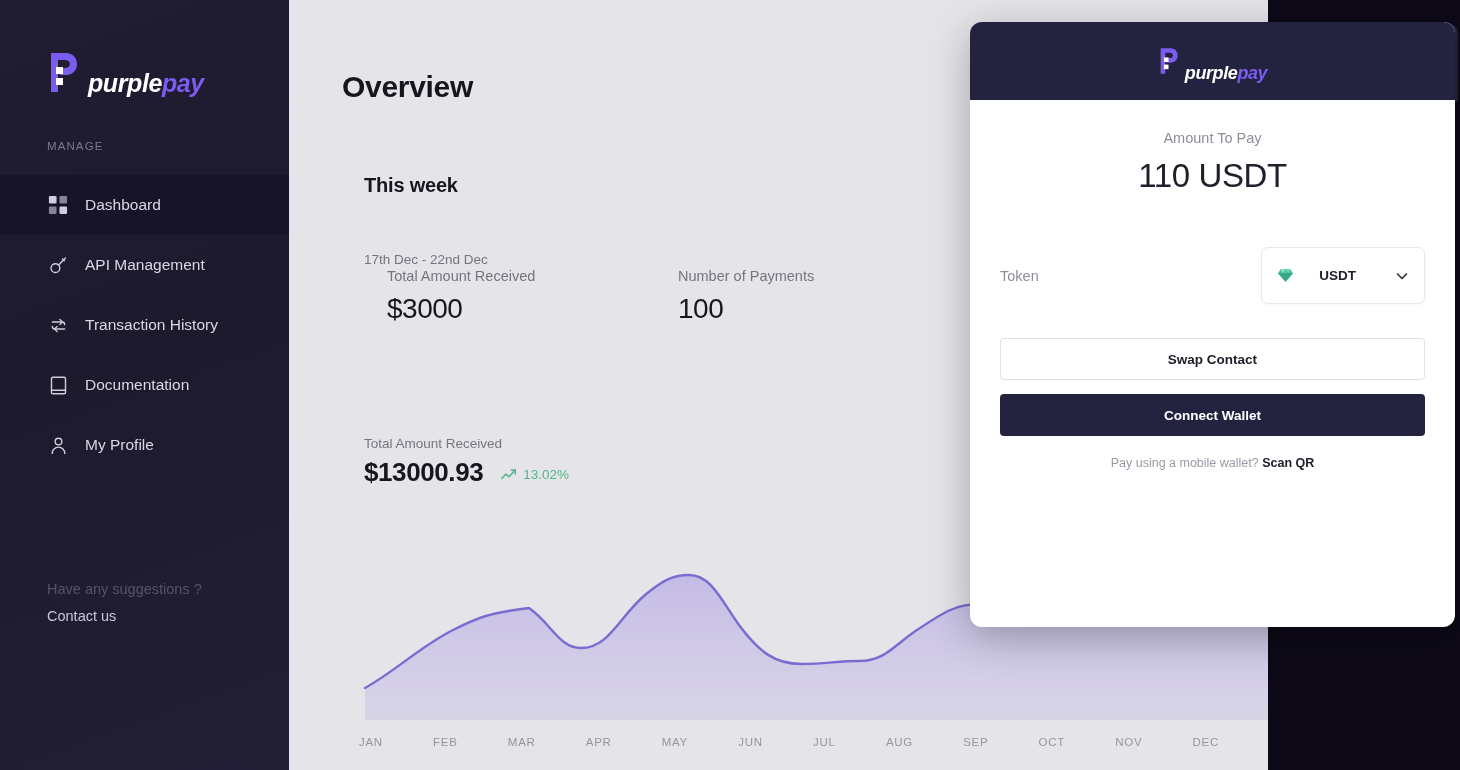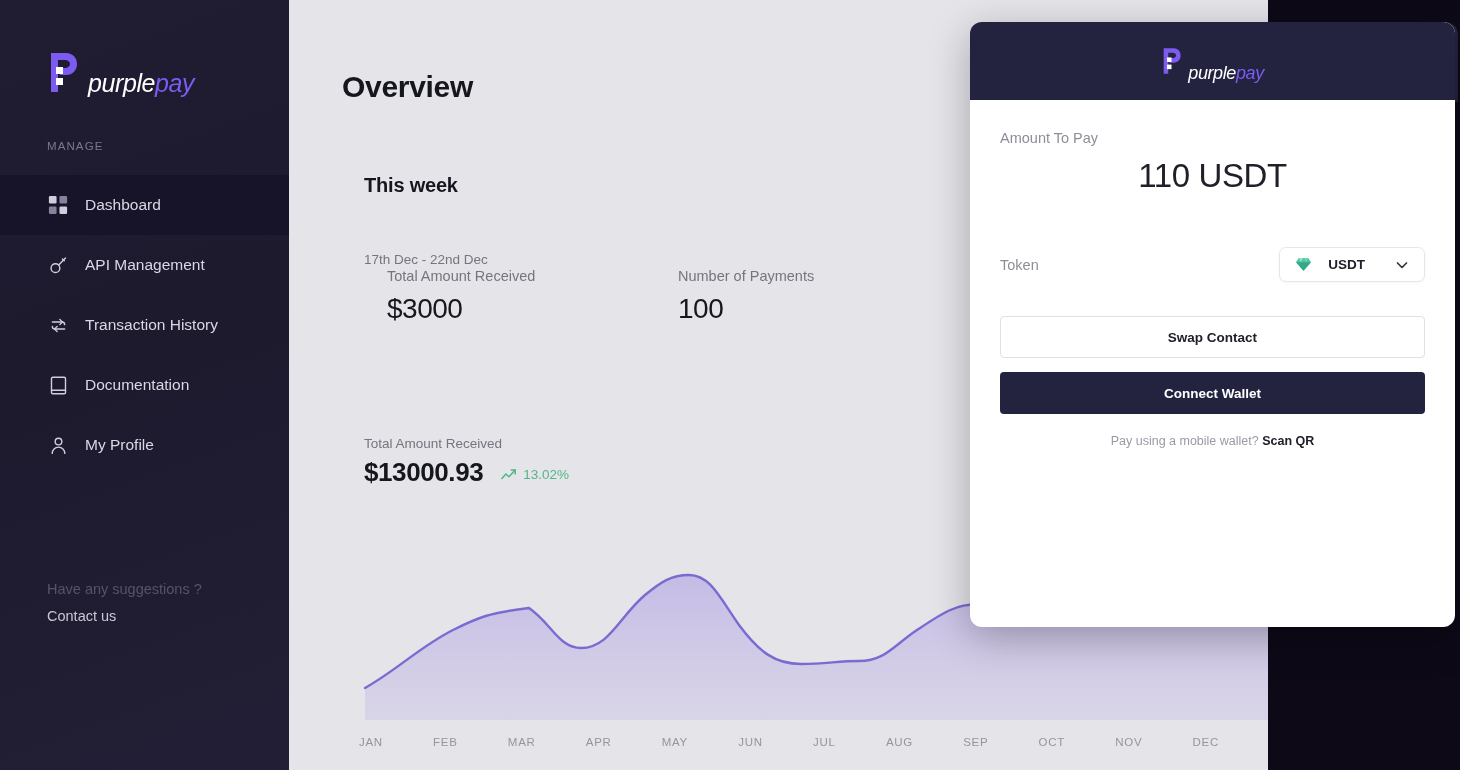--- a/index.html
+++ b/index.html
@@ -22,21 +22,21 @@
     position: absolute; left: 0; top: 0; width: 289px; height: 770px;
     background: #1e1b31;
     background-image: linear-gradient(160deg, #201d33 0%, #1d1a2e 45%, #221f36 100%);
     overflow: hidden;
   }
   .logo-wrap {
     display: flex; align-items: center; gap: 9px;
     position: absolute; left: 47px; top: 48px;
   }
   .logo-mark { width: 32px; height: 43px; position: relative; display:block; }
-  .logo-text { font-size: 25px; font-weight: 400; font-style: italic; letter-spacing: -0.4px; line-height: 1; margin-top: 23px; }
+  .logo-text { font-size: 25px; font-weight: 700; font-style: italic; letter-spacing: -0.4px; line-height: 1; margin-top: 23px; }
   .logo-text .w1 { color: #ffffff; }
   .logo-text .w2 { color: #7c5cf0; }
 
   .manage-label {
     position: absolute; left: 47px; top: 140px;
     font-size: 11.5px; letter-spacing: 1.1px; color: #7b7791; font-weight: 400;
   }
 
   .nav { position: absolute; left: 0; top: 175px; width: 289px; }
   .nav-item {
@@ -108,32 +108,32 @@
   }
   .modal-header {
     height: 78px; background: #232340;
     display: flex; align-items: center; justify-content: center;
   }
   .modal-logo { display: flex; align-items: center; gap: 6px; }
   .modal-logo .logo-mark { width: 21px; height: 28px; }
   .modal-logo .logo-text { font-size: 18px; }
 
   .modal-body { padding: 30px 30px 0 30px; }
-  .amt-label { font-size: 14.5px; color: #8e8e99; }
+  .amt-label { text-align: center; font-size: 14.5px; color: #8e8e99; }
   .amt-value { text-align: center; font-size: 33px; color: #20202a; margin-top: 11px; letter-spacing: -0.4px; }
 
   .token-row {
     display: flex; align-items: center; justify-content: space-between;
     margin-top: 52px; padding-bottom: 6px;
   }
   .token-label { font-size: 14.5px; color: #8e8e99; }
   .token-select {
-    display: flex; align-items: center; gap: 16px;
+    display: flex; align-items: center; gap: 25px;
     border: 1px solid #e6e6ec; border-radius: 7px;
-    padding: 9px 15px; cursor: pointer; background: #fff;
+    padding: 20px 15px; cursor: pointer; background: #fff;
     box-shadow: 0 1px 3px rgba(0,0,0,0.04);
   }
   .token-select .gem { width: 17px; height: 15px; display:block; }
   .token-name { font-size: 13.5px; color: #20202a; font-weight: 600; }
   .chev { width: 14px; height: 14px; margin-left: 14px; display:block; }
 
   .detail-list { margin-top: 30px; }
   .detail-row {
     display: flex; justify-content: space-between; align-items: baseline;
     padding: 6px 0 10px 0;

